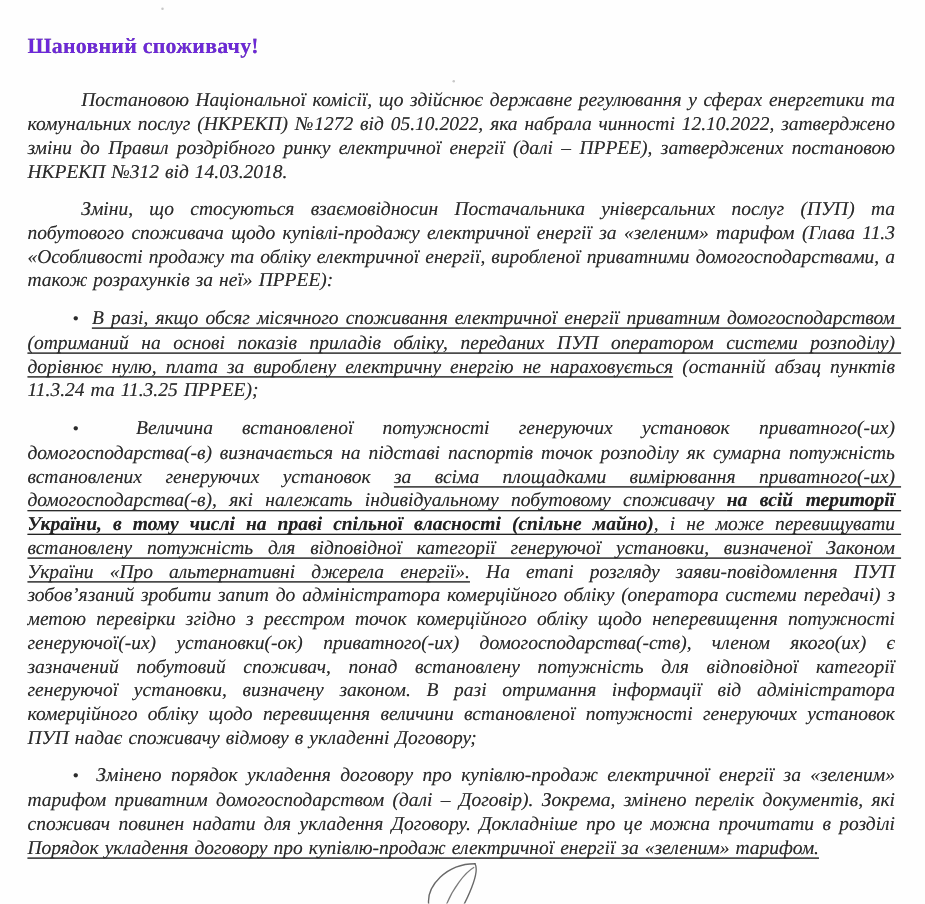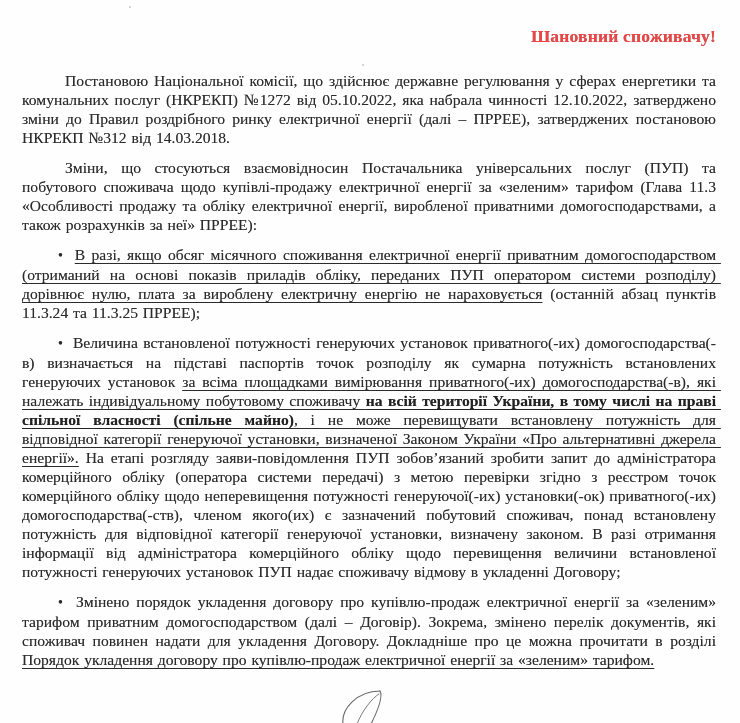--- a/index.html
+++ b/index.html
@@ -17,37 +17,38 @@
     position: relative;
     width: 740px;
     height: 723px;
     background: #fefefe;
     color: #2b2b2b;
     box-sizing: border-box;
     padding: 26px 24px 0 22px;
     overflow: hidden;
   }
   .doc-title {
-    text-align: right;
+    text-align: left;
     font-weight: bold;
     font-size: 17.5px;
     letter-spacing: 0.2px;
     margin: 0 0 24px 0;
-    color: #ef4444;
+    color: #6d28d9;
     text-shadow: 0 0 0.4px rgba(30,30,30,0.55);
   }
   .body-text p.para {
     margin: 0 0 11px 0;
     font-size: 15.6px;
     line-height: 19px;
     text-align: justify;
     text-align-last: left;
     word-spacing: 0.06em;
     color: #2b2b2b;
     text-shadow: 0 0 0.4px rgba(40,40,40,0.5);
+    font-style: italic;
   }
   .body-text p.para.plain { text-indent: 43px; }
   .body-text p.para.bullet { text-indent: 36px; }
   .bullet-marker {
     display: inline;
     font-size: 14px;
   }
   .seg { white-space: pre-wrap; }
   .seg.u  { text-decoration: underline; text-underline-offset: 2.5px; text-decoration-thickness: 1.1px; }
   .seg.bu { font-weight: bold; color: #222; text-decoration: underline; text-underline-offset: 2.5px; text-decoration-thickness: 1.2px; }

